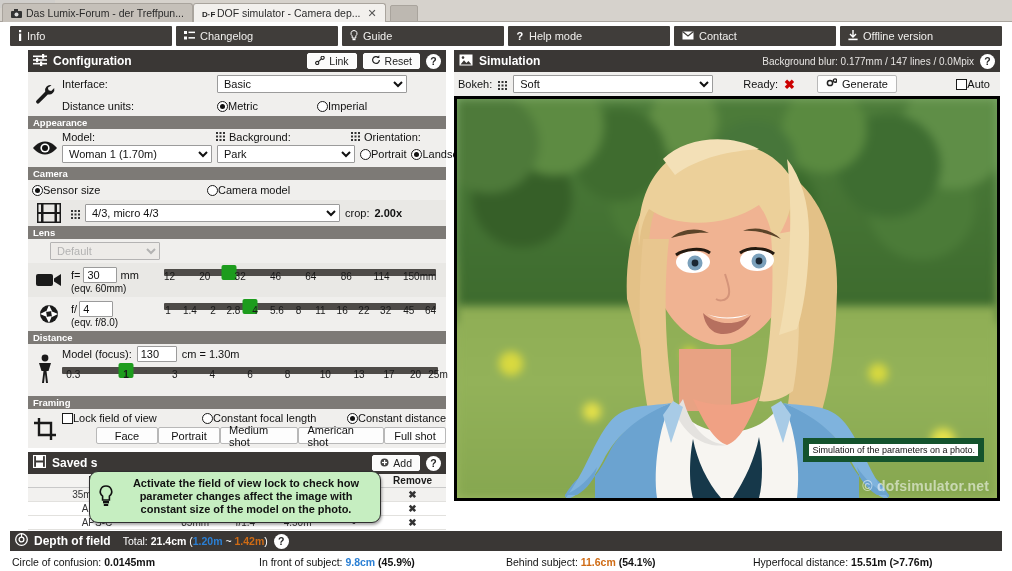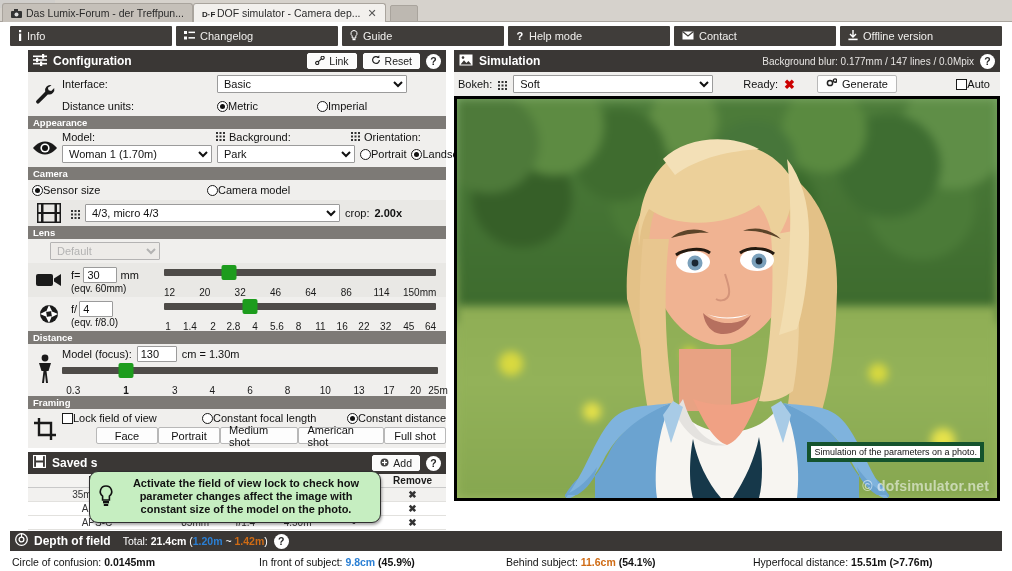--- a/index.html
+++ b/index.html
@@ -124,21 +124,21 @@
   
   .slider-wrap { flex: 1 1 auto; position: relative; height: 28px; }
   .track {
     position: absolute; left: 0; right: 0; top: 3px; height: 7px;
     background: #4e4b48; border-radius: 1px;
   }
   .thumb {
     position: absolute; top: -1px; width: 15px; height: 15px;
     background: #1d9c1d; border-radius: 2px; transform: translateX(-50%);
   }
-  .ticks { position: absolute; left: 0; right: 0; top: 21px; height: 13px; }
+  .ticks { position: absolute; left: 0; right: 0; top: 5px; height: 13px; }
   .tick {
     position: absolute; transform: translateX(-50%);
     font-size: 10px; color: #1a1a1a; white-space: nowrap;
   }
   .tick.bold { font-weight: bold; }
 
   
   .fbtn {
     background: #fdfdfd; border: 1px solid #b8b8b8; border-radius: 2px;
     height: 17px; min-width: 62px; font-size: 11px; color: #111;
@@ -204,21 +204,21 @@
       radial-gradient(circle at 78% 35%, #d8d93e 0 2%, transparent 2.4%),
       radial-gradient(circle at 90% 70%, #e6e24b 0 2.2%, transparent 2.6%),
       radial-gradient(circle at 33% 82%, #dcdc42 0 2%, transparent 2.4%),
       radial-gradient(circle at 55% 88%, #d3d43a 0 1.9%, transparent 2.3%),
       linear-gradient(#8fae55, #93b259 40%, #86a750);
     filter: blur(4px);
   }
   .model-svg { position:absolute; left:0; top:0; width:540px; height:399px; }
   .photo-caption {
     position:absolute; right: 13px; bottom: 36px;
-    background:#fff; border:4px solid #14532d; color:#111;
+    background:#fff; border:6px solid #14532d; color:#111;
     font-size:9px; padding:1px 3px; z-index:5;
   }
   .watermark {
     position:absolute; right: 8px; bottom: 4px; z-index:5;
     font-size:14px; font-weight:bold; color:rgba(255,255,255,.55);
     letter-spacing:.2px;
   }
 
   
   .dof { position: absolute; left: 10px; right: 10px; bottom: 0; }

